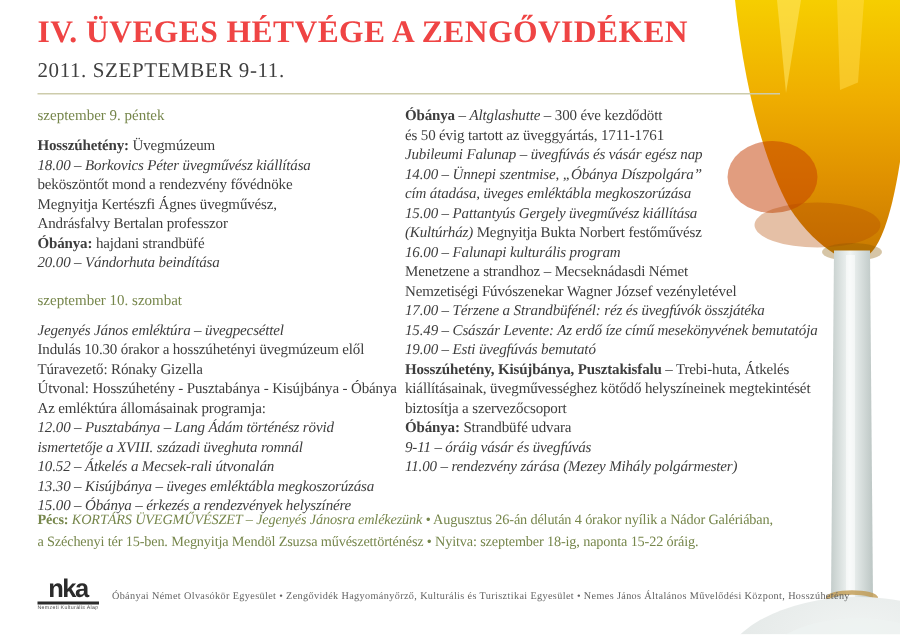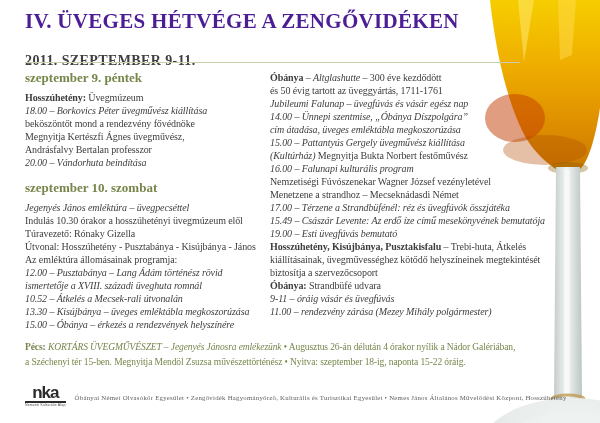--- a/index.html
+++ b/index.html
@@ -5,37 +5,37 @@
   html,body{margin:0;padding:0;}
   .page{
     position:relative; width:600px; height:423px; background:#ffffff;
     overflow:hidden; font-family:"Liberation Serif","DejaVu Serif",serif;
     color:#3d3d3d;
   }
   .glass{position:absolute; top:0; right:0; width:140px; height:423px; z-index:0;}
   .content{position:relative; z-index:1;}
   .header{position:absolute; left:25px; top:8px;}
   .title{
-    font-size:21px; font-weight:bold; color:#4c1d95; letter-spacing:.3px;
+    font-size:21px; font-weight:bold; color:#ef4444; letter-spacing:.3px;
     line-height:26px; white-space:nowrap;
   }
   .subtitle{
-    font-size:14px; font-weight:bold; color:#3f3f3f; letter-spacing:.4px;
-    line-height:18px; margin-top:18px;
+    font-size:14px; font-weight:normal; color:#3f3f3f; letter-spacing:.4px;
+    line-height:18px; margin-top:5px;
   }
   .rule{position:absolute; left:25px; top:62px; width:495px; height:1px; background:#cdccab;}
   .col{position:absolute; top:71px;}
   .col-left{left:25px; width:245px;}
   .col-right{left:270px; width:255px;}
   .line{
     font-size:10px; line-height:13px; letter-spacing:-0.1px;
     white-space:nowrap; color:#3d3d3d;
   }
   .day-heading{
-    font-size:13px; font-weight:bold; color:#76864b;
+    font-size:10px; font-weight:normal; color:#76864b;
     line-height:13px; margin:12px 0 7px 0; white-space:nowrap;
   }
   .col .day-heading:first-child{margin-top:0;}
   .b{font-weight:bold;}
   .i{font-style:italic;}
   .pecs{position:absolute; left:25px; top:340px;}
   .pecs .line{color:#76864b; font-size:9.5px; line-height:15px; letter-spacing:-0.1px;}
   .footer{
     position:absolute; left:25px; top:386px; width:545px;
     display:flex; align-items:center; gap:9px;
@@ -102,44 +102,45 @@
     </div>
     <div class="rule"></div>
 
     <div class="col col-left">
         <div class="day-heading">szeptember 9. péntek</div>
         <div class="line"><span class="b">Hosszúhetény:</span><span> Üvegmúzeum</span></div>
         <div class="line"><span class="i">18.00 – Borkovics Péter üvegművész kiállítása</span></div>
         <div class="line"><span>beköszöntőt mond a rendezvény fővédnöke</span></div>
         <div class="line"><span>Megnyitja Kertészfi Ágnes üvegművész,</span></div>
         <div class="line"><span>Andrásfalvy Bertalan professzor</span></div>
+        <div class="line"><span class="b">Óbánya:</span><span> hajdani strandbüfé</span></div>
         <div class="line"><span class="i">20.00 – Vándorhuta beindítása</span></div>
         <div class="day-heading">szeptember 10. szombat</div>
         <div class="line"><span class="i">Jegenyés János emléktúra – üvegpecséttel</span></div>
         <div class="line"><span>Indulás 10.30 órakor a hosszúhetényi üvegmúzeum elől</span></div>
         <div class="line"><span>Túravezető: Rónaky Gizella</span></div>
-        <div class="line"><span>Útvonal: Hosszúhetény - Pusztabánya - Kisújbánya - János</span></div>
+        <div class="line"><span>Útvonal: Hosszúhetény - Pusztabánya - Kisújbánya - Óbánya</span></div>
         <div class="line"><span>Az emléktúra állomásainak programja:</span></div>
         <div class="line"><span class="i">12.00 – Pusztabánya – Lang Ádám történész rövid</span></div>
         <div class="line"><span class="i">ismertetője a XVIII. századi üveghuta romnál</span></div>
         <div class="line"><span class="i">10.52 – Átkelés a Mecsek-rali útvonalán</span></div>
         <div class="line"><span class="i">13.30 – Kisújbánya – üveges emléktábla megkoszorúzása</span></div>
         <div class="line"><span class="i">15.00 – Óbánya – érkezés a rendezvények helyszínére</span></div>
       </div>
     <div class="col col-right">
         <div class="line"><span class="b">Óbánya</span><span> – </span><span class="i">Altglashutte</span><span> – 300 éve kezdődött</span></div>
         <div class="line"><span>és 50 évig tartott az üveggyártás, 1711-1761</span></div>
         <div class="line"><span class="i">Jubileumi Falunap – üvegfúvás és vásár egész nap</span></div>
         <div class="line"><span class="i">14.00 – Ünnepi szentmise, „Óbánya Díszpolgára”</span></div>
         <div class="line"><span class="i">cím átadása, üveges emléktábla megkoszorúzása</span></div>
         <div class="line"><span class="i">15.00 –  Pattantyús Gergely üvegművész kiállítása</span></div>
         <div class="line"><span class="i">(Kultúrház)</span><span> Megnyitja Bukta Norbert festőművész</span></div>
         <div class="line"><span class="i">16.00 – Falunapi kulturális program</span></div>
+        <div class="line"><span>Menetzene a strandhoz – Mecseknádasdi Német</span></div>
         <div class="line"><span>Nemzetiségi Fúvószenekar Wagner József vezényletével</span></div>
-        <div class="line"><span>Menetzene a strandhoz – Mecseknádasdi Német</span></div>
         <div class="line"><span class="i">17.00 – Térzene a Strandbüfénél: réz és üvegfúvók összjátéka</span></div>
         <div class="line"><span class="i">15.49 – Császár Levente: Az erdő íze című mesekönyvének bemutatója</span></div>
         <div class="line"><span class="i">19.00 – Esti üvegfúvás bemutató</span></div>
         <div class="line"><span class="b">Hosszúhetény, Kisújbánya, Pusztakisfalu</span><span> – Trebi-huta, Átkelés</span></div>
         <div class="line"><span>kiállításainak, üvegművességhez kötődő helyszíneinek megtekintését</span></div>
         <div class="line"><span>biztosítja a szervezőcsoport</span></div>
         <div class="line"><span class="b">Óbánya:</span><span> Strandbüfé udvara</span></div>
         <div class="line"><span class="i">9-11 – óráig vásár és üvegfúvás</span></div>
         <div class="line"><span class="i">11.00 – rendezvény zárása (Mezey Mihály polgármester)</span></div>
       </div>

